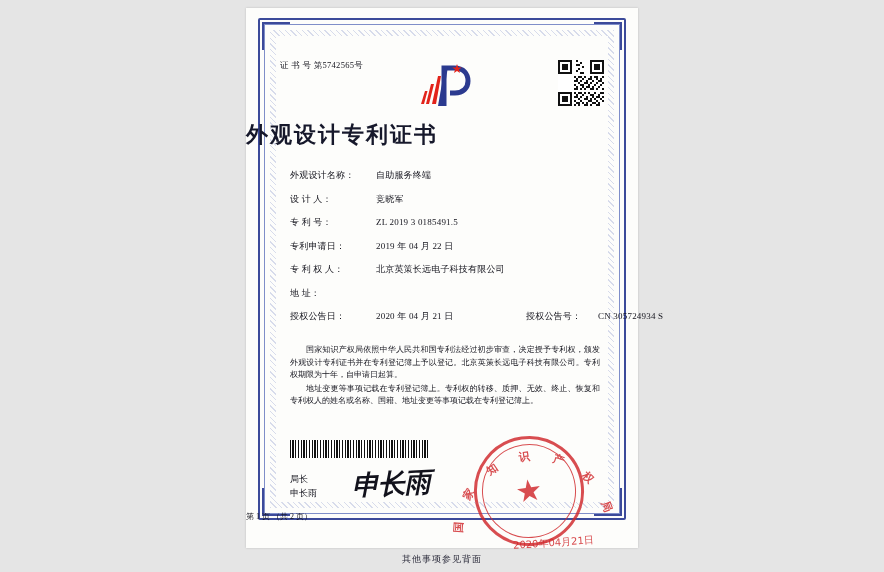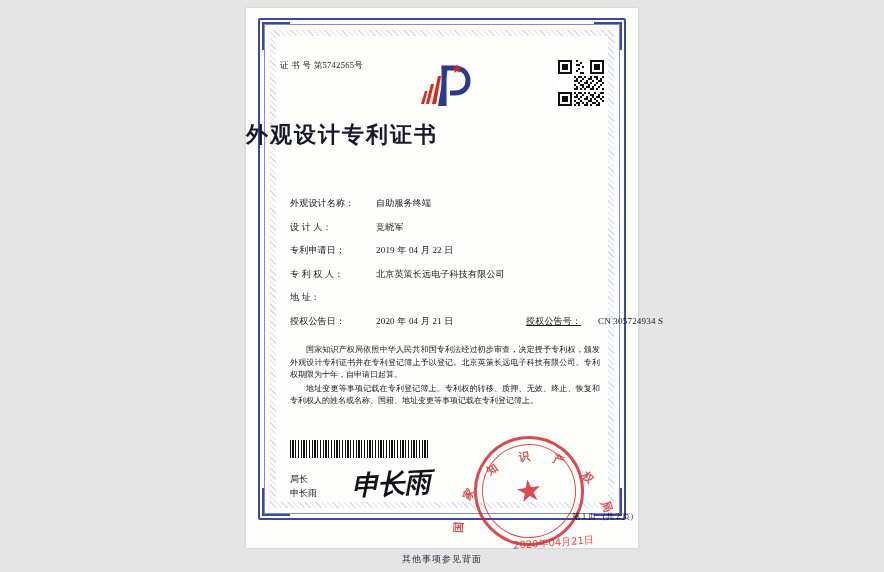--- a/index.html
+++ b/index.html
@@ -119,21 +119,20 @@
     letter-spacing: 2px;
     color: #16182b;
   }
 
   
   .fields {
     position: absolute;
     left: 44px;
     right: 38px;
     top: 160px;
-    margin-top: 28px;
   }
   .field-row {
     display: flex;
     align-items: baseline;
     font-size: 9px;
     line-height: 14px;
     margin-bottom: 9.5px;
     color: #15151e;
     white-space: nowrap;
   }
@@ -147,21 +146,20 @@
     letter-spacing: 0.2px;
   }
   .field-row.two-col .field-value {
     flex: none;
     width: 150px;
   }
   .field-label2 {
     width: 72px;
     flex: none;
     letter-spacing: 0.2px;
-    text-decoration: underline;
   }
   .field-value2 {
     flex: 1 1 auto;
     letter-spacing: 0.2px;
   }
 
   
   .paragraphs {
     position: absolute;
     left: 44px;
@@ -270,21 +268,21 @@
     opacity: 0.85;
     transform: rotate(-4deg);
     white-space: nowrap;
   }
 
   
   .page-footer {
     position: absolute;
     left: 0; right: 0;
     bottom: 26px;
-    text-align: right;
+    text-align: left;
     font-size: 8px;
     color: #15151e;
     font-family: Liberation Serif, serif;
   }
 
   
   .outside-note {
     position: absolute;
     left: 0;
     right: 0;
@@ -437,20 +435,24 @@
       <div class="field-row">
         <div class="field-label">外观设计名称：</div>
         <div class="field-value">自助服务终端</div>
       </div>
 
       <div class="field-row">
         <div class="field-label">设 计 人：</div>
         <div class="field-value">竞晓军</div>
       </div>
 
+      <div class="field-row">
+        <div class="field-label">专 利 号：</div>
+        <div class="field-value">ZL 2019 3 0185491.5</div>
+      </div>
 
       <div class="field-row">
         <div class="field-label">专利申请日：</div>
         <div class="field-value">2019 年 04 月 22 日</div>
       </div>
 
       <div class="field-row">
         <div class="field-label">专 利 权 人：</div>
         <div class="field-value">北京英策长远电子科技有限公司</div>
       </div>

